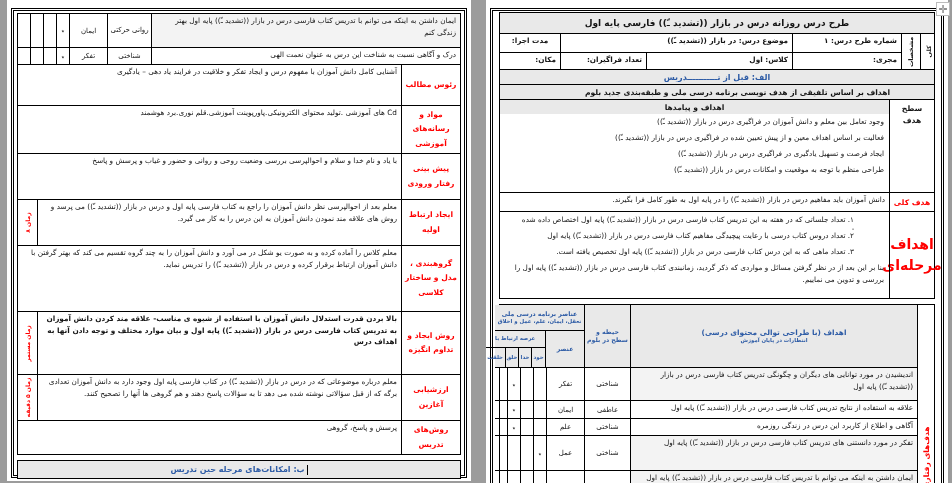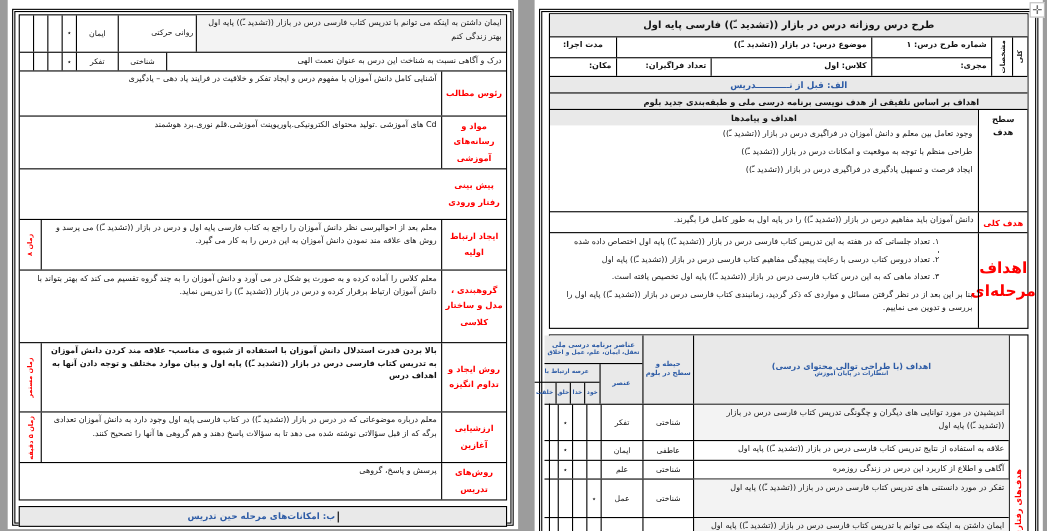--- a/index.html
+++ b/index.html
@@ -95,22 +95,23 @@
       <div class="ctr shade blue" style="height:15px; font-size:8px;">الف: قبل از تـــــــــــدریس</div>
 
       <div class="ctr shade b" style="height:15px; font-size:7.6px;padding-left:43px;">اهداف بر اساس تلفیقی از هدف نویسی برنامه درسی ملی و طبقه‌بندی جدید بلوم</div>
 
       <div class="cells" style="height:93px;">
         <div class="td b" style="width:44px; flex:none; text-align:center; font-size:7.6px; padding-top:3px;">سطح هدف</div>
         <div class="col" style="flex:1;">
           <div class="ctr shade b" style="height:14px; font-size:7.6px; flex:none;">اهداف و پیامدها</div>
           <div class="td" style="padding:2px 5px;">
             <div class="line">وجود تعامل بین معلم و دانش آموزان در فراگیری درس در بازار ((تشدید ـّ))</div>
+            <div class="line">فعالیت بر اساس اهداف معین و از پیش تعیین شده در فراگیری درس در بازار ((تشدید ـّ))</div>
+            <div class="line">ایجاد فرصت و تسهیل یادگیری در فراگیری درس در بازار ((تشدید ـّ))</div>
             <div class="line">طراحی منظم با توجه به موقعیت و امکانات درس در بازار ((تشدید ـّ))</div>
-            <div class="line">ایجاد فرصت و تسهیل یادگیری در فراگیری درس در بازار ((تشدید ـّ))</div>
           </div>
         </div>
       </div>
 
       <div class="cells" style="height:19px;">
         <div class="ctr red" style="width:44px; flex:none; font-size:7.6px;">هدف کلی</div>
         <div class="td" style="flex:1;">دانش آموزان باید مفاهیم درس در بازار ((تشدید ـّ)) را در پایه اول به طور کامل فرا بگیرند.</div>
       </div>
 
       <div class="cells" style="height:87px;">
@@ -214,21 +215,21 @@
 </div>
 
 <div class="page" id="page-left">
   <div class="frame"></div>
   <div class="content">
 
     <div class="block stack">
 
       <div class="cells" style="height:33px;">
         <div class="td shade2" style="flex:1;">ایمان داشتن به اینکه می توانم با تدریس کتاب فارسی درس در بازار ((تشدید ـّ)) پایه اول بهتر زندگی کنم</div>
-        <div class="ctr" style="width:44px; flex:none; font-size:7px; line-height:1.3;margin-left:27px;">روانی حرکتی</div>
+        <div class="ctr" style="width:44px; flex:none; font-size:7px; line-height:1.3;">روانی حرکتی</div>
         <div class="ctr" style="width:38px; flex:none; font-size:7px;">ایمان</div>
         <div class="ctr" style="width:13px; flex:none; font-size:6px;">٭</div>
         <div class="ctr" style="width:13px; flex:none; font-size:6px;"></div>
         <div class="ctr" style="width:13px; flex:none; font-size:6px;"></div>
         <div class="ctr" style="width:13px; flex:none; font-size:6px;"></div>
       </div>
 
       <div class="cells" style="height:17px;">
         <div class="td" style="flex:1;">درک و آگاهی نسبت به شناخت این درس به عنوان نعمت الهی</div>
         <div class="ctr" style="width:44px; flex:none; font-size:7px;">شناختی</div>
@@ -244,33 +245,34 @@
         <div class="td" style="flex:1;">آشنایی کامل دانش آموزان با مفهوم درس و ایجاد تفکر و خلاقیت در فرایند یاد دهی – یادگیری</div>
       </div>
 
       <div class="cells" style="height:48px;">
         <div class="ctr red" style="width:58px; flex:none; font-size:7.6px; line-height:1.9;">مواد و رسانه‌های آموزشی</div>
         <div class="td" style="flex:1;">Cd های آموزشی .تولید محتوای الکترونیکی.پاورپوینت آموزشی.قلم نوری.برد هوشمند</div>
       </div>
 
       <div class="cells" style="height:46px;">
         <div class="ctr red" style="width:58px; flex:none; font-size:7.6px; line-height:1.9;">پیش بینی رفتار ورودی</div>
+        <div class="td" style="flex:1;">با یاد و نام خدا و سلام و احوالپرسی بررسی وضعیت روحی و روانی و حضور و غیاب و پرسش و پاسخ</div>
       </div>
 
       <div class="cells" style="height:46px;">
         <div class="ctr red" style="width:58px; flex:none; font-size:7.6px; line-height:1.9;">ایجاد ارتباط اولیه</div>
         <div class="td" style="flex:1;">معلم بعد از احوالپرسی نظر دانش آموزان را راجع به کتاب فارسی پایه اول و درس در بازار ((تشدید ـّ)) می پرسد و روش های علاقه مند نمودن دانش آموزان به این درس را به کار می گیرد.</div>
         <div class="vwrap" style="width:20px; flex:none;">
           <span class="vtext red" style="font-size:6px;">زمان ۸</span>
         </div>
       </div>
 
       <div class="cells" style="height:66px;">
         <div class="ctr red" style="width:58px; flex:none; font-size:7.6px; line-height:1.9;">گروهبندی ، مدل و ساختار کلاسی</div>
-        <div class="td" style="flex:1;">معلم کلاس را آماده کرده و به صورت یو شکل در می آورد و دانش آموزان را به چند گروه تقسیم می کند که بهتر بتواند با دانش آموزان ارتباط برقرار کرده و درس در بازار ((تشدید ـّ)) را تدریس نماید.</div>
+        <div class="td" style="flex:1;">معلم کلاس را آماده کرده و به صورت یو شکل در می آورد و دانش آموزان را به چند گروه تقسیم می کند که بهتر گرفتن با دانش آموزان ارتباط برقرار کرده و درس در بازار ((تشدید ـّ)) را تدریس نماید.</div>
       </div>
 
       <div class="cells" style="height:63px;">
         <div class="ctr red" style="width:58px; flex:none; font-size:7.6px; line-height:1.9;">روش ایجاد و تداوم انگیزه</div>
         <div class="td" style="flex:1;font-weight:bold;">بالا بردن قدرت استدلال دانش آموزان با استفاده از شیوه ی مناسب- علاقه مند کردن دانش آموزان به تدریس کتاب فارسی درس در بازار ((تشدید ـّ)) پایه اول  و بیان موارد مختلف و توجه دادن آنها به اهداف درس</div>
         <div class="vwrap" style="width:20px; flex:none;">
           <span class="vtext red" style="font-size:6px;">زمان مستمر</span>
         </div>
       </div>
 

